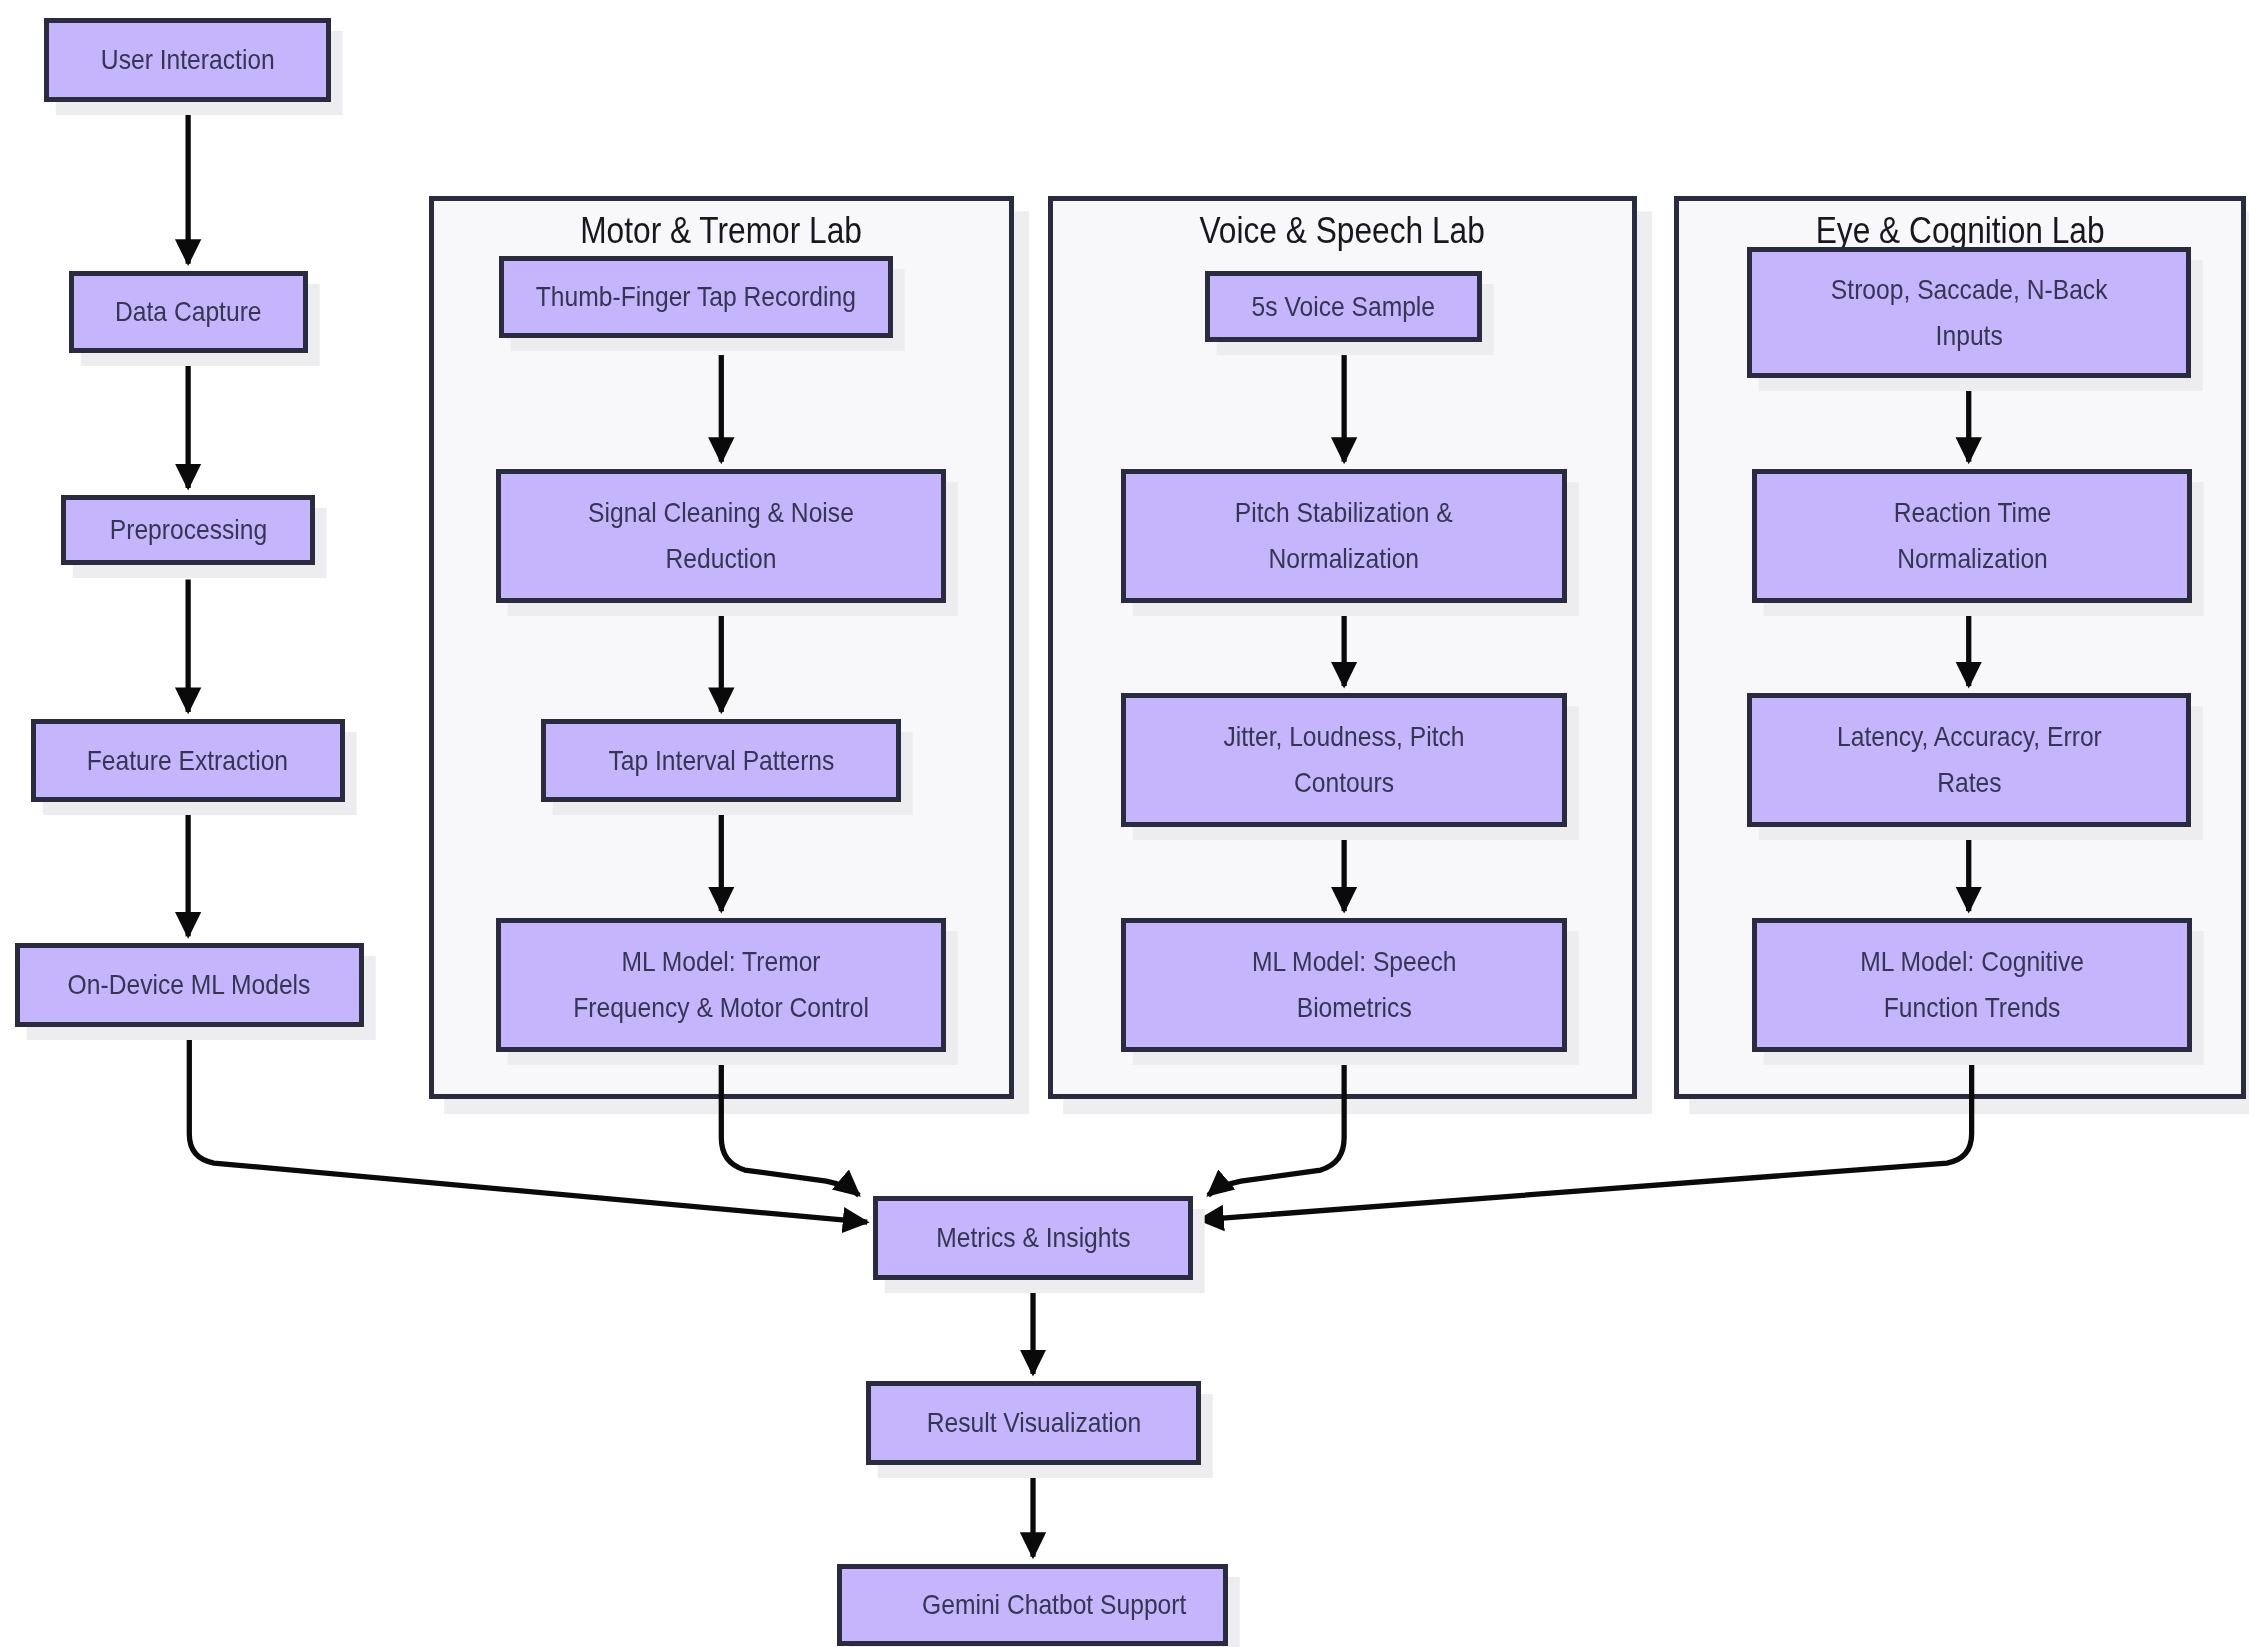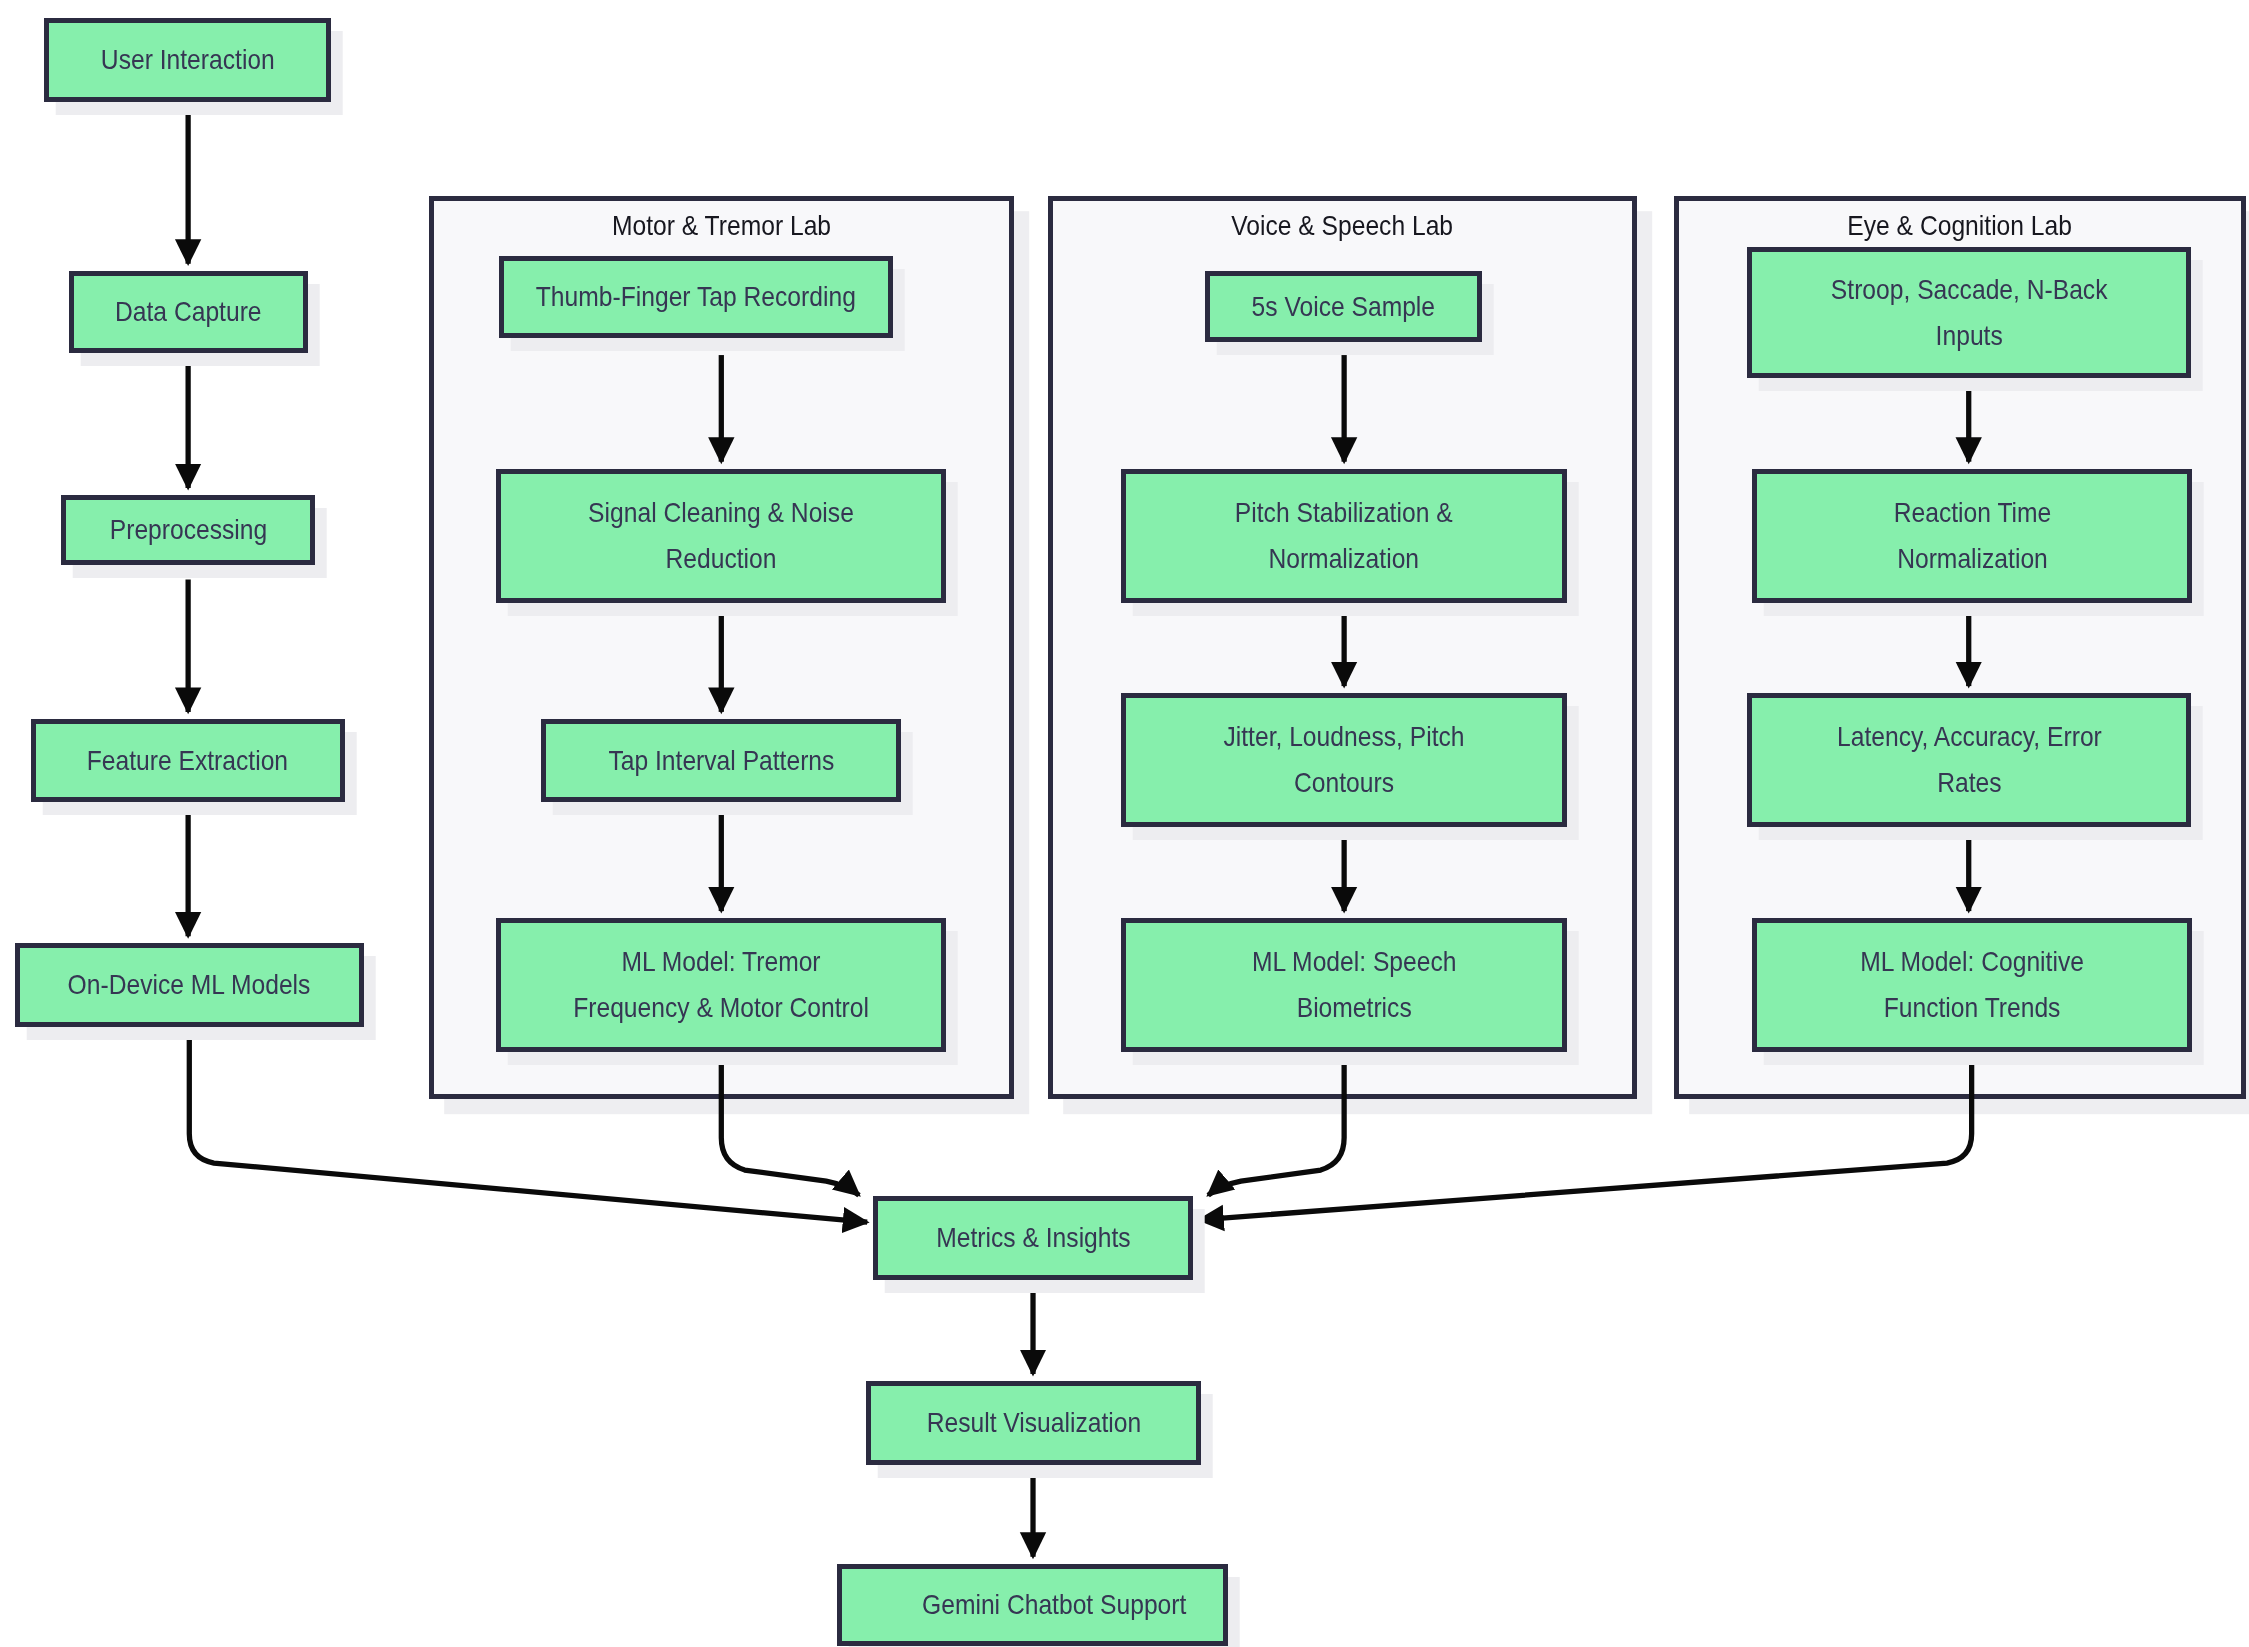--- a/index.html
+++ b/index.html
@@ -28,33 +28,33 @@
     background: #f8f8fa;
     border: 5.9px solid #2b2b40;
     box-shadow: 15.2px 15.2px 0 #eeeef1;
     z-index: 1;
   }
   .lab-title {
     position: absolute;
     left: 0; right: 0;
     top: 9.4px;
     text-align: center;
-    font-size: 28px;
+    font-size: 36px;
     font-weight: 500;
     color: #17171f;
     z-index: 1;
   }
   .lab-title .label-inner {
     display: inline-block;
     transform: scaleX(0.88);
   }
   .node {
     position: absolute;
     box-sizing: border-box;
-    background: #86efac;
+    background: #c4b5fd;
     border: 5.9px solid #2b2b40;
     box-shadow: 11.7px 13px 0 #ededf0;
     display: flex;
     align-items: center;
     justify-content: center;
     z-index: 3;
   }
   .node-label {
     display: inline-block;
     white-space: pre-line;

